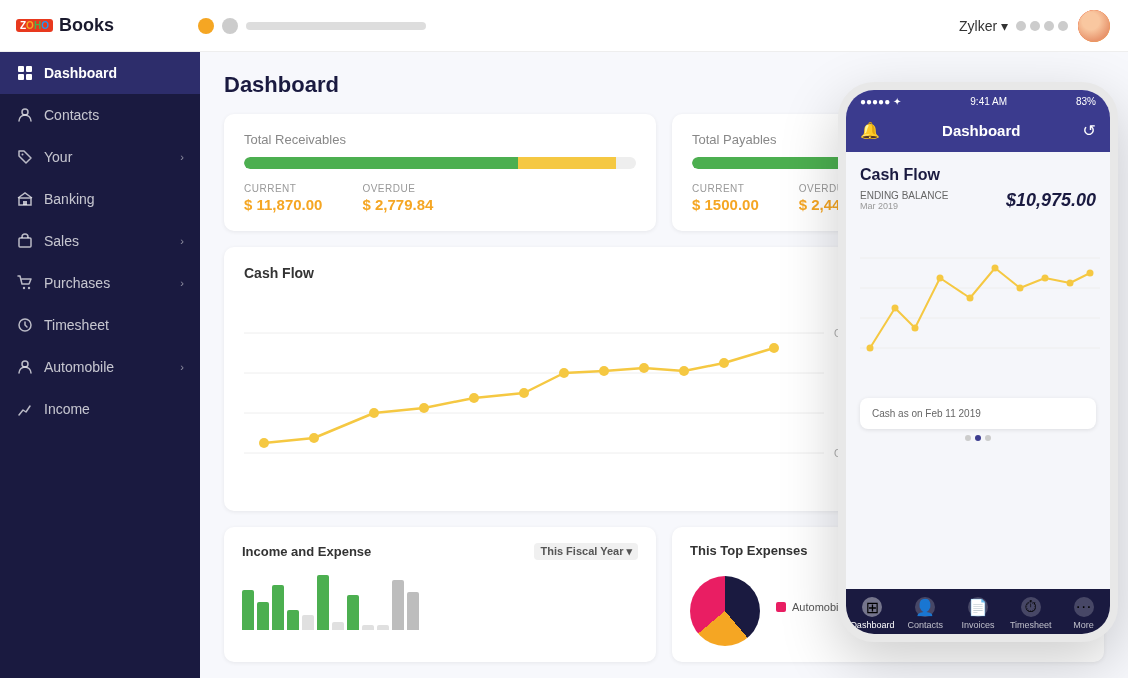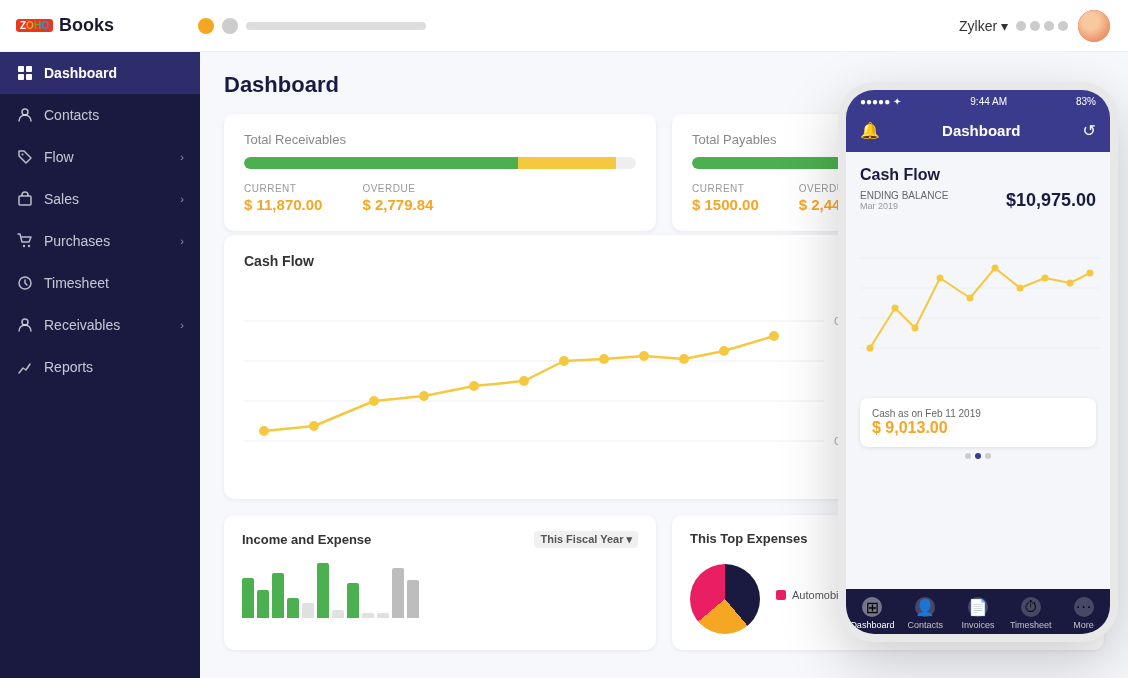--- a/index.html
+++ b/index.html
@@ -33,21 +33,21 @@
     .sidebar-item { display: flex; align-items: center; padding: 12px 16px; cursor: pointer; position: relative; font-size: 14px; color: rgba(255,255,255,0.75); gap: 10px; }
     .sidebar-item.active { background: #2d2d6b; color: #fff; font-weight: 600; }
     .sidebar-icon { width: 18px; height: 18px; display: flex; align-items: center; justify-content: center; flex-shrink: 0; }
     .sidebar-arrow { margin-left: auto; font-size: 11px; color: rgba(255,255,255,0.5); }
 
     
     .content { flex: 1; padding: 20px 24px; overflow-y: auto; background: #f7f8fc; position: relative; }
     .page-title { font-size: 22px; font-weight: 600; color: #1a1a40; margin-bottom: 16px; }
 
     
-    .cards-row { display: flex; gap: 16px; margin-bottom: 4px; }
+    .cards-row { display: flex; gap: 16px; margin-bottom: 16px; }
     .card { background: #fff; border-radius: 10px; padding: 18px 20px; flex: 1; box-shadow: 0 1px 4px rgba(0,0,0,0.07); }
     .card-title { font-size: 13px; color: #888; font-weight: 500; margin-bottom: 10px; }
     .progress-bar-wrap { height: 12px; background: #eee; border-radius: 6px; overflow: hidden; margin-bottom: 14px; display: flex; }
     .progress-green { background: #4caf50; height: 100%; border-radius: 6px 0 0 6px; }
     .progress-yellow { background: #f5c842; height: 100%; }
     .card-amounts { display: flex; gap: 40px; }
     .amount-label { font-size: 10px; color: #999; text-transform: uppercase; letter-spacing: 0.5px; margin-bottom: 2px; }
     .amount-value { font-size: 15px; font-weight: 600; color: #f5a623; }
 
     
@@ -71,21 +71,21 @@
     .mobile-overlay { position: absolute; right: -30px; top: -20px; width: 280px; height: 560px; background: #fff; border-radius: 36px; box-shadow: 0 20px 60px rgba(0,0,0,0.2); border: 8px solid #e8e8e8; overflow: hidden; z-index: 10; }
     .mobile-inner { display: flex; flex-direction: column; height: 100%; }
     .mobile-status { background: #3b3b8e; color: #fff; display: flex; justify-content: space-between; align-items: center; padding: 6px 14px; font-size: 10px; }
     .mobile-header { background: #3b3b8e; padding: 8px 14px 12px; display: flex; align-items: center; justify-content: space-between; }
     .mobile-header-title { color: #fff; font-size: 15px; font-weight: 600; text-align: center; flex: 1; }
     .mobile-body { flex: 1; background: #f5f6fa; overflow: hidden; padding: 14px; }
     .mobile-section-title { font-size: 16px; font-weight: 700; color: #1a1a40; margin-bottom: 6px; }
     .mobile-ending { display: flex; justify-content: space-between; align-items: flex-end; margin-bottom: 17px; }
     .mobile-ending-label { font-size: 10px; color: #666; }
     .mobile-ending-sub { font-size: 9px; color: #999; }
-    .mobile-ending-value { font-size: 18px; font-weight: 700; color: #1a1a40; }
+    .mobile-ending-value { font-size: 18px; font-weight: 700; color: #1a1a40; font-style: italic; }
     .mobile-chart { height: 160px; margin: 10px 0; }
     .mobile-cash-badge { background: #fff; border-radius: 8px; padding: 10px 12px; box-shadow: 0 1px 4px rgba(0,0,0,0.1); }
     .mobile-cash-label { font-size: 10px; color: #666; }
     .mobile-cash-value { font-size: 16px; font-weight: 700; color: #f5a623; }
     .mobile-nav { background: #1a1a40; display: flex; padding: 8px 0 4px; }
     .mobile-nav-item { flex: 1; display: flex; flex-direction: column; align-items: center; gap: 3px; }
     .mobile-nav-icon { width: 20px; height: 20px; border-radius: 50%; background: rgba(255,255,255,0.2); display: flex; align-items: center; justify-content: center; }
     .mobile-nav-label { font-size: 9px; color: rgba(255,255,255,0.7); }
     .mobile-nav-item.active .mobile-nav-icon { background: rgba(255,255,255,0.4); }
     .mobile-nav-item.active .mobile-nav-label { color: #fff; }
@@ -153,22 +153,32 @@
       </div>
       <span>Contacts</span>
     </div>
     <div class="sidebar-item">
       <div class="sidebar-icon">
         <svg width="16" height="16" viewBox="0 0 16 16" fill="none">
           <path d="M2 2h5l7 7-5 5-7-7V2z" stroke="rgba(255,255,255,0.7)" stroke-width="1.5" stroke-linejoin="round"></path>
           <circle cx="5.5" cy="5.5" r="1" fill="rgba(255,255,255,0.7)"></circle>
         </svg>
       </div>
-      <span>Flow</span>
+      <span>Your</span>
       <span class="sidebar-arrow">›</span>
+    </div>
+    <div class="sidebar-item">
+      <div class="sidebar-icon">
+        <svg width="16" height="16" viewBox="0 0 16 16" fill="none">
+          <rect x="2" y="7" width="12" height="7" stroke="rgba(255,255,255,0.7)" stroke-width="1.5"></rect>
+          <path d="M1 7l7-5 7 5" stroke="rgba(255,255,255,0.7)" stroke-width="1.5"></path>
+          <rect x="6" y="10" width="4" height="4" fill="rgba(255,255,255,0.7)"></rect>
+        </svg>
+      </div>
+      <span>Banking</span>
     </div>
     <div class="sidebar-item">
       <div class="sidebar-icon">
         <svg width="16" height="16" viewBox="0 0 16 16" fill="none">
           <rect x="2" y="5" width="12" height="9" rx="1" stroke="rgba(255,255,255,0.7)" stroke-width="1.5"></rect>
           <path d="M5 5V4a3 3 0 016 0v1" stroke="rgba(255,255,255,0.7)" stroke-width="1.5"></path>
         </svg>
       </div>
       <span>Sales</span>
       <span class="sidebar-arrow">›</span>
@@ -193,30 +203,30 @@
       </div>
       <span>Timesheet</span>
     </div>
     <div class="sidebar-item">
       <div class="sidebar-icon">
         <svg width="16" height="16" viewBox="0 0 16 16" fill="none">
           <circle cx="8" cy="5" r="3" stroke="rgba(255,255,255,0.7)" stroke-width="1.5"></circle>
           <path d="M2 14c0-3.3 2.7-6 6-6s6 2.7 6 6" stroke="rgba(255,255,255,0.7)" stroke-width="1.5" stroke-linecap="round"></path>
         </svg>
       </div>
-      <span>Receivables</span>
+      <span>Automobile</span>
       <span class="sidebar-arrow">›</span>
     </div>
     <div class="sidebar-item">
       <div class="sidebar-icon">
         <svg width="16" height="16" viewBox="0 0 16 16" fill="none">
           <path d="M2 14l4-5 3 2 4-6" stroke="rgba(255,255,255,0.7)" stroke-width="1.5" stroke-linecap="round" stroke-linejoin="round"></path>
         </svg>
       </div>
-      <span>Reports</span>
+      <span>Income</span>
     </div>
   </div>
 
   <div class="content">
     <div class="content-wrapper">
       <h1 class="page-title">Dashboard</h1>
 
       <div class="cards-row">
 
         <div class="card">
@@ -324,21 +334,21 @@
           </div>
         </div>
       </div>
     </div>
 
     <div class="mobile-overlay" style="position:absolute; right: 10px; top: 30px;">
       <div class="mobile-inner">
 
         <div class="mobile-status">
           <span>●●●●● ✦</span>
-          <span>9:44 AM</span>
+          <span>9:41 AM</span>
           <span>83%</span>
         </div>
 
         <div class="mobile-header">
           <div style="color:#fff; font-size:16px;">🔔</div>
           <div class="mobile-header-title">Dashboard</div>
           <div style="color:#fff; font-size:16px;">↺</div>
         </div>
 
         <div class="mobile-body">
@@ -366,21 +376,20 @@
               <circle cx="135" cy="40" r="3.5" fill="#f5c842"></circle>
               <circle cx="160" cy="60" r="3.5" fill="#f5c842"></circle>
               <circle cx="185" cy="50" r="3.5" fill="#f5c842"></circle>
               <circle cx="210" cy="55" r="3.5" fill="#f5c842"></circle>
               <circle cx="230" cy="45" r="3.5" fill="#f5c842"></circle>
             </svg>
           </div>
 
           <div class="mobile-cash-badge">
             <div class="mobile-cash-label">Cash as on Feb 11 2019</div>
-            <div class="mobile-cash-value">$ 9,013.00</div>
           </div>
 
           <div class="mobile-dots">
             <div class="mobile-dot"></div>
             <div class="mobile-dot active"></div>
             <div class="mobile-dot"></div>
           </div>
         </div>
 
         <div class="mobile-nav">

